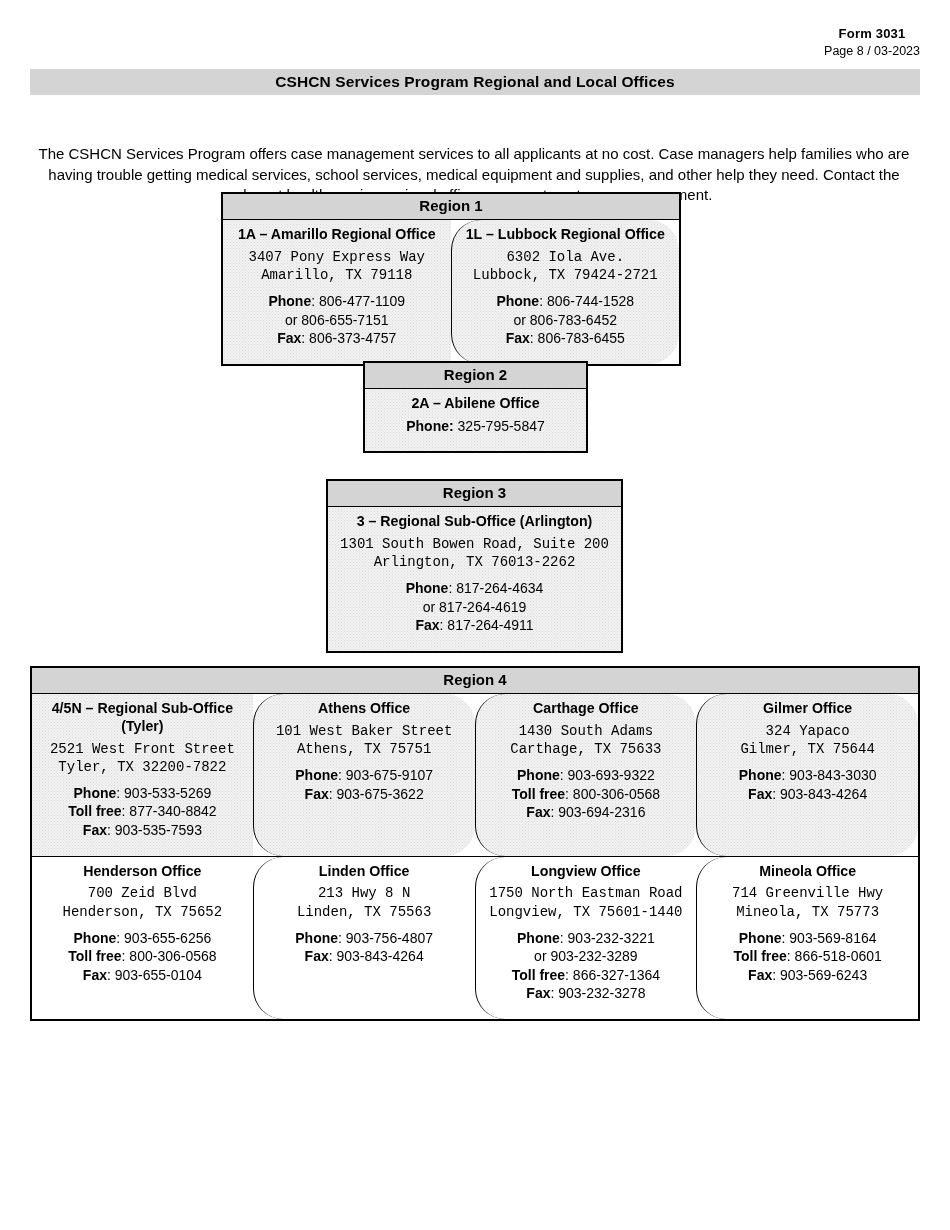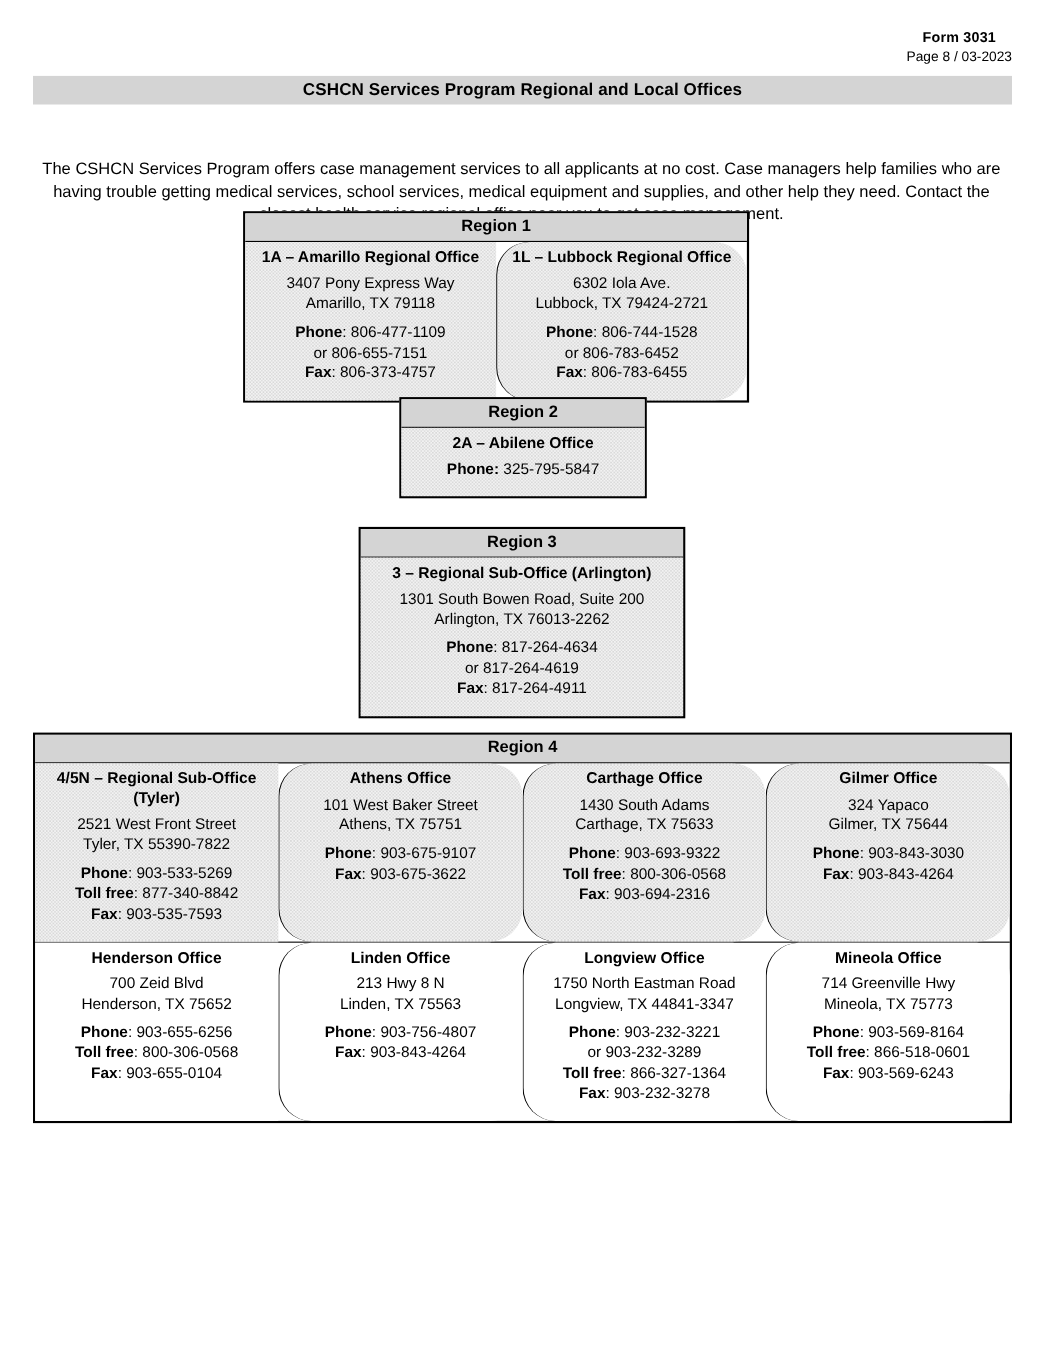--- a/index.html
+++ b/index.html
@@ -111,20 +111,21 @@
   .plain { background: #ffffff; }
 
   .cell .office-name {
     font-weight: bold;
     font-size: 14.2px;
     margin-bottom: 4px;
     line-height: 1.25;
   }
   .cell .addr-block {
     margin-bottom: 7px;
+    font-family: Liberation Mono, monospace;
   }
   .cell .addr-line,
   .cell .contact-line {
     white-space: nowrap;
   }
   .cell .contact-line b { font-weight: bold; }
 
   
   #region1 { left: 221px; top: 172px; width: 460px; margin-top: 20px; }
   #region2 { left: 363px; top: 361px; width: 225px; }
@@ -208,21 +209,21 @@
       </div>
     </div>
   </div>
 <div id="region4" class="region-table">
     <div class="region-head">Region 4</div>
     <div class="region-row row-1">
       <div class="cell shaded">
         <div class="office-name">4/5N – Regional Sub-Office (Tyler)</div>
         <div class="addr-block">
           <div class="addr-line">2521 West Front Street</div>
-          <div class="addr-line">Tyler, TX 55390-7822</div>
+          <div class="addr-line">Tyler, TX 32200-7822</div>
         </div>
         <div class="contact-block">
           <div class="contact-line"><b>Phone</b><span>: 903-533-5269</span></div>
           <div class="contact-line"><b>Toll free</b><span>: 877-340-8842</span></div>
           <div class="contact-line"><b>Fax</b><span>: 903-535-7593</span></div>
         </div>
       </div>
       <div class="cell shaded">
         <div class="office-name">Athens Office</div>
         <div class="addr-block">
@@ -279,21 +280,21 @@
         </div>
         <div class="contact-block">
           <div class="contact-line"><b>Phone</b><span>: 903-756-4807</span></div>
           <div class="contact-line"><b>Fax</b><span>: 903-843-4264</span></div>
         </div>
       </div>
       <div class="cell plain">
         <div class="office-name">Longview Office</div>
         <div class="addr-block">
           <div class="addr-line">1750 North Eastman Road</div>
-          <div class="addr-line">Longview, TX 44841-3347</div>
+          <div class="addr-line">Longview, TX 75601-1440</div>
         </div>
         <div class="contact-block">
           <div class="contact-line"><b>Phone</b><span>: 903-232-3221</span></div>
           <div class="contact-line">or 903-232-3289</div>
           <div class="contact-line"><b>Toll free</b><span>: 866-327-1364</span></div>
           <div class="contact-line"><b>Fax</b><span>: 903-232-3278</span></div>
         </div>
       </div>
       <div class="cell plain">
         <div class="office-name">Mineola Office</div>

